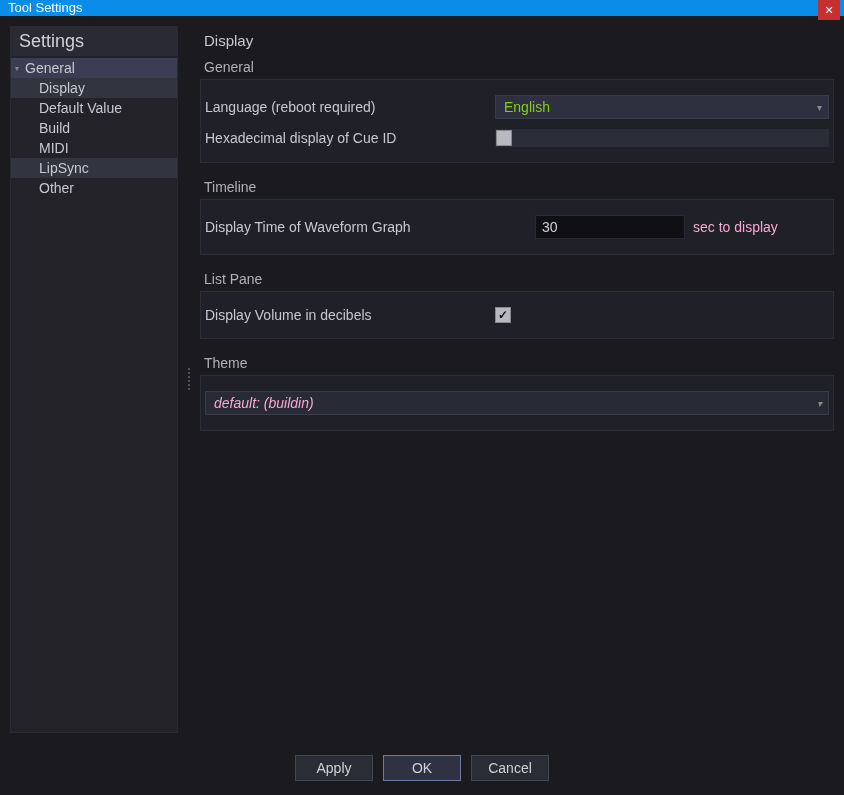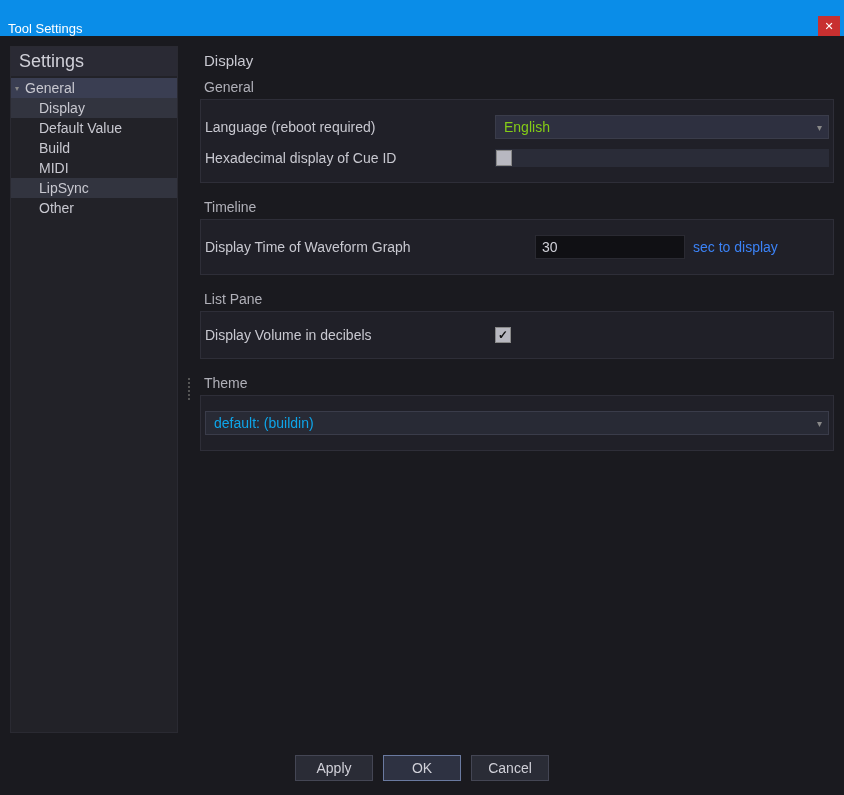--- a/index.html
+++ b/index.html
@@ -13,23 +13,23 @@
       background: #1a1a1f;
       color: #c8c8d0;
       width: 844px;
       height: 795px;
       overflow: hidden;
       display: flex;
       flex-direction: column;
     }
     .titlebar {
       background: #0a8de8;
-      height: 36px;
-      display: flex;
-      align-items: flex-end;
+      height: 16px;
+      display: flex;
+      align-items: flex-start;
       justify-content: space-between;
       padding-left: 8px;
       color: #fff;
       font-size: 13px;
     }
     .titlebar .close-btn {
       width: 22px;
       height: 20px;
       background: #c83030;
       color: #fff;
@@ -151,22 +151,23 @@
       color: #84cc16;
       height: 24px;
       padding: 0 20px 0 8px;
       font-size: 14px;
       position: relative;
       display: flex;
       align-items: center;
       cursor: pointer;
     }
     .select.disabled {
-      color: #0ea5e9;
+      color: #f9a8d4;
       background: #282a35;
+      font-style: italic;
     }
     .select::after {
       content: "▾";
       position: absolute;
       right: 6px;
       font-size: 10px;
       color: #888;
     }
     .checkbox {
       width: 16px;
@@ -196,21 +197,21 @@
       width: 150px;
       height: 24px;
       background: #101014;
       border: 1px solid #2a2a32;
       color: #d0d0d8;
       font-size: 14px;
       padding: 0 6px;
     }
     .suffix {
       font-size: 14px;
-      color: #3b82f6;
+      color: #f9a8d4;
     }
     .footer {
       display: flex;
       justify-content: center;
       gap: 10px;
       padding: 12px 18px 14px;
     }
     .btn {
       min-width: 78px;
       height: 26px;

